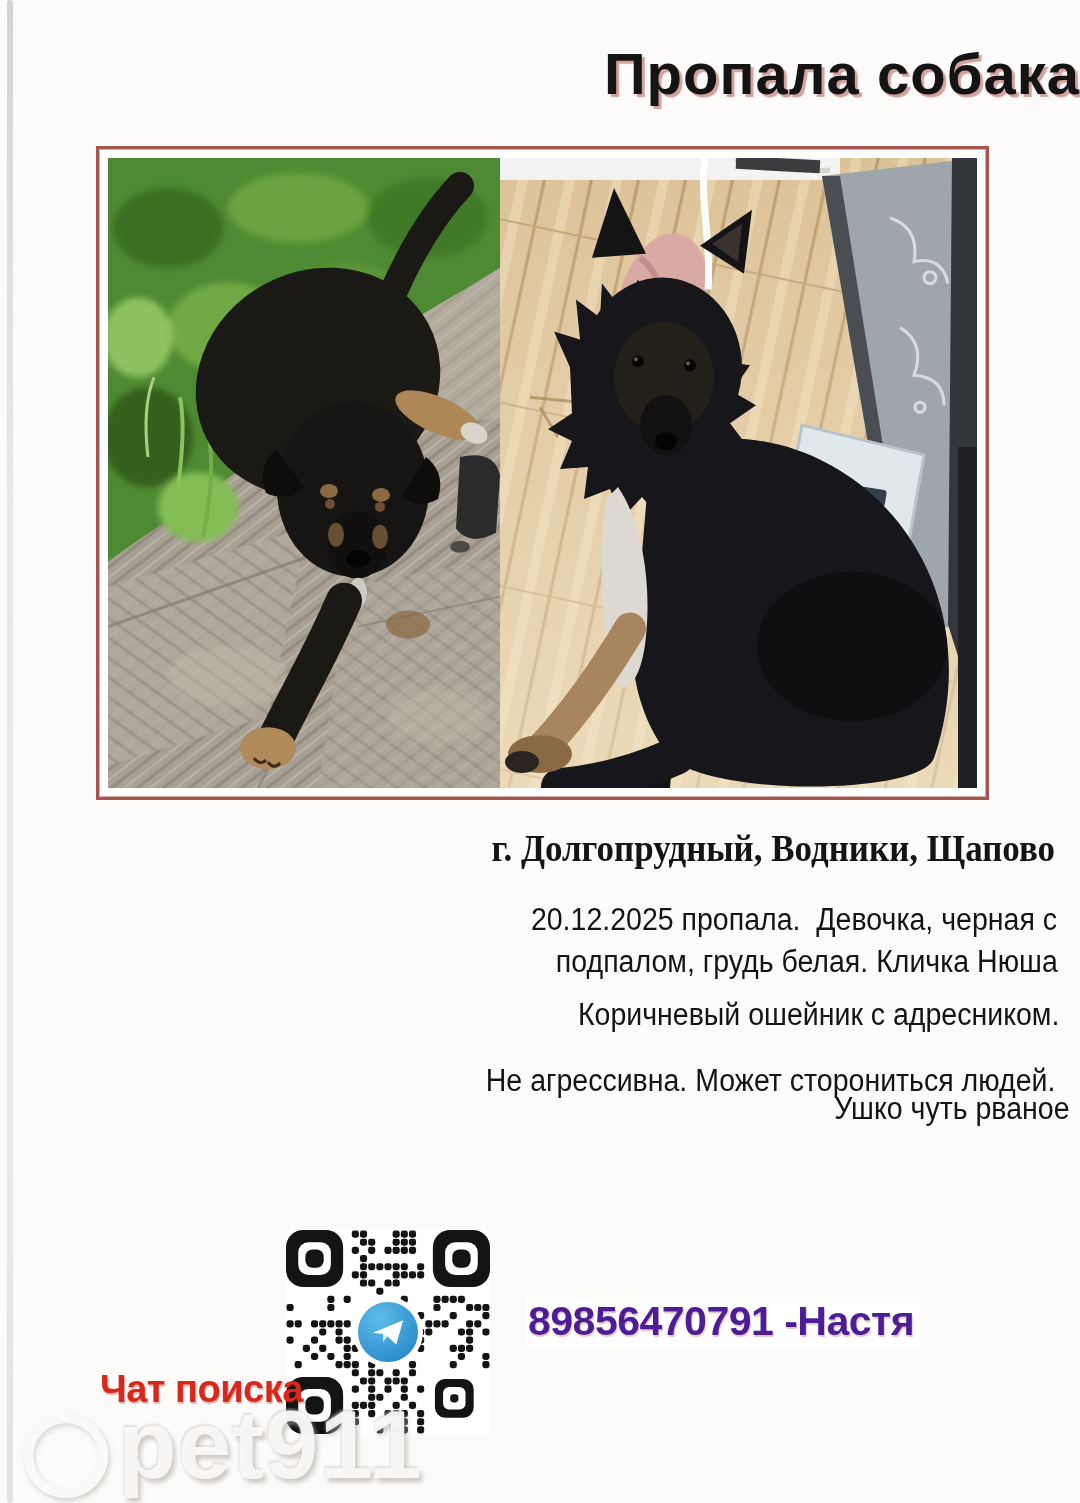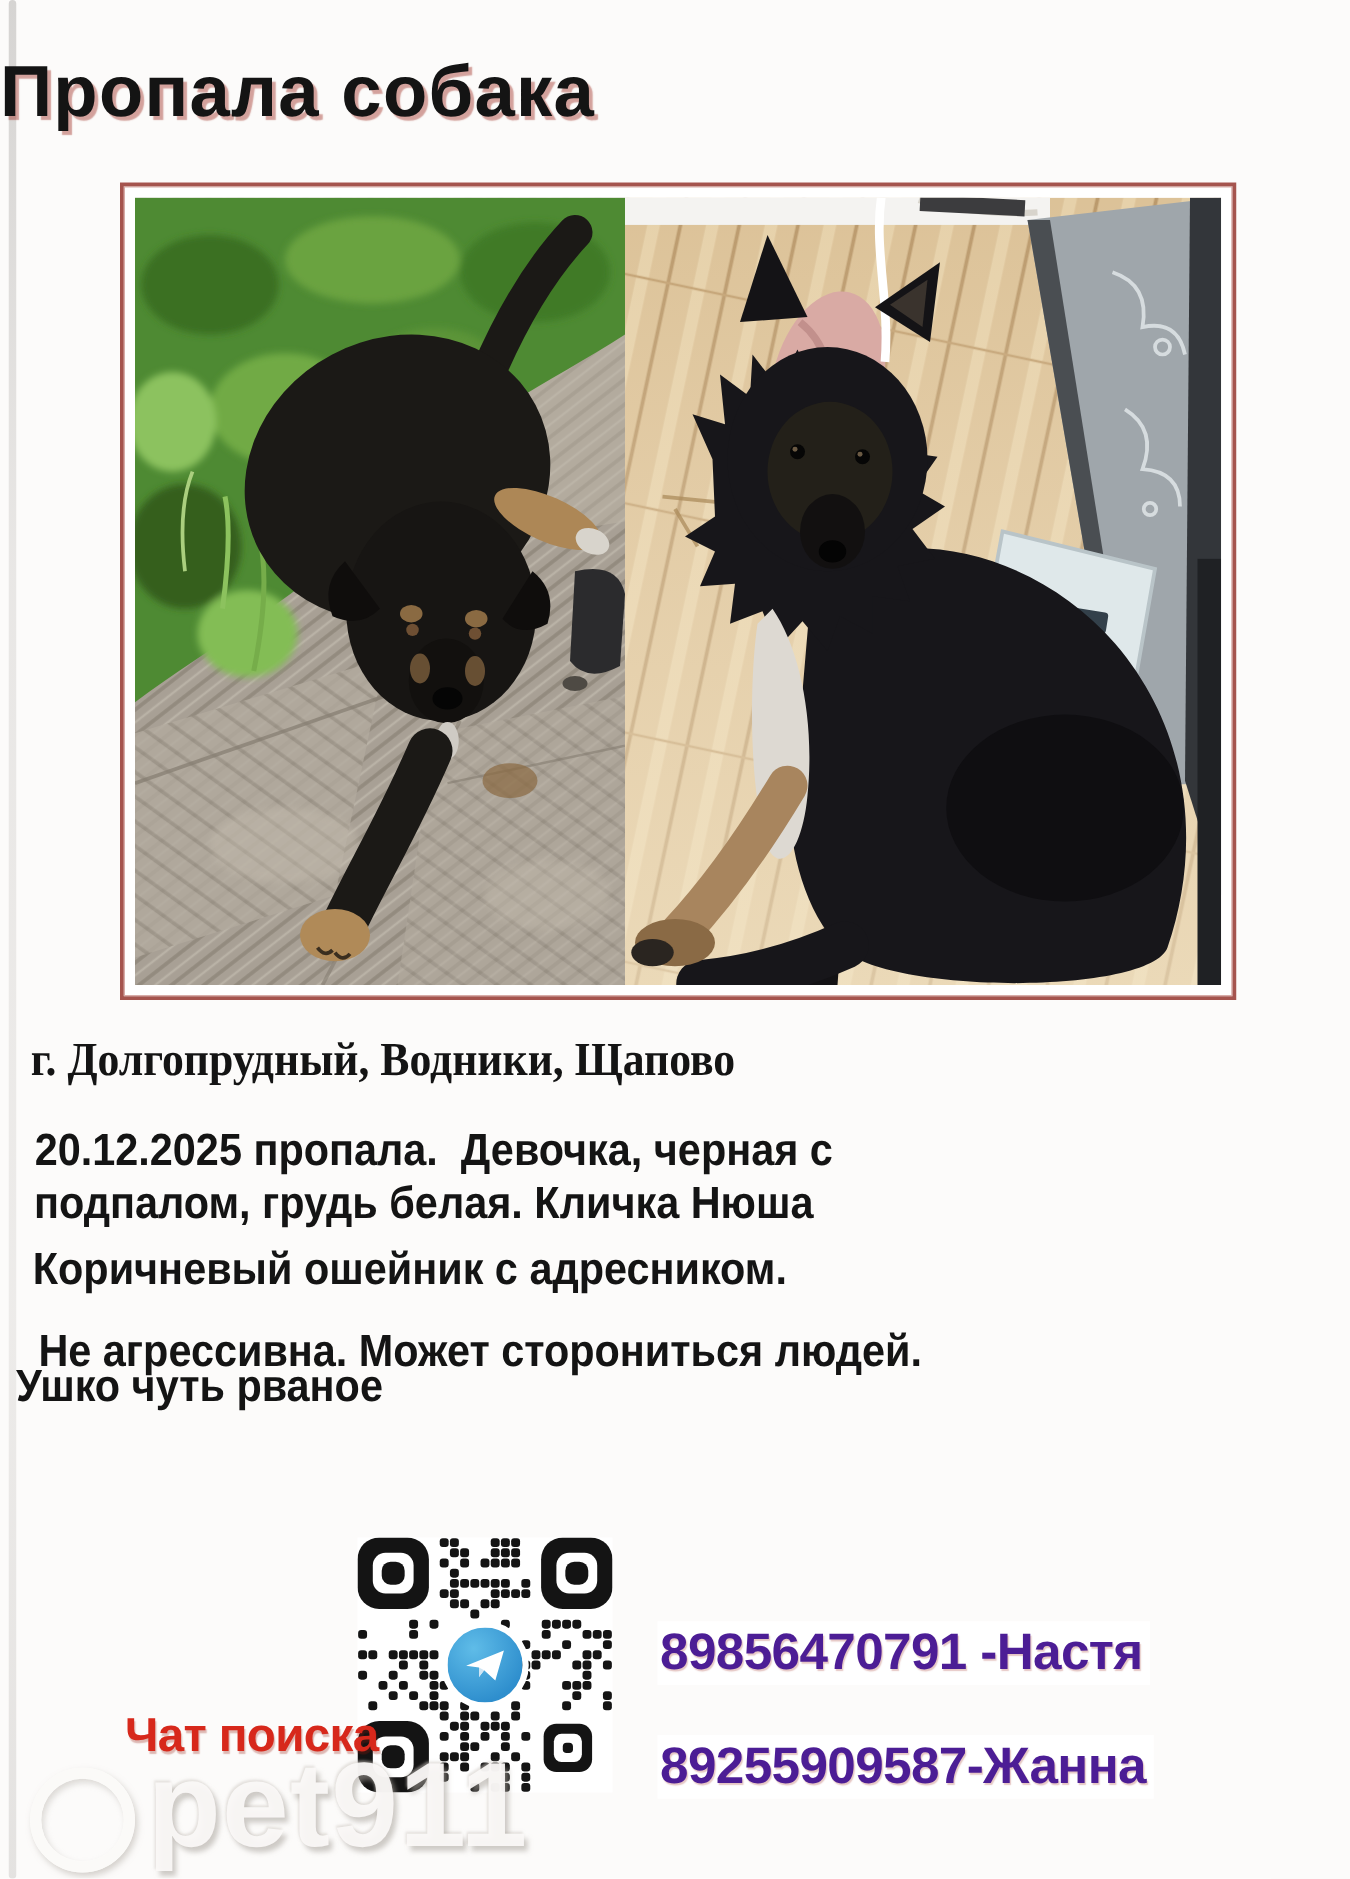--- a/index.html
+++ b/index.html
@@ -24,24 +24,24 @@
     box-sizing:border-box;border:3px solid #a5544e;background:#ffffff;
     box-shadow:inset 0 0 0 1px #d8aca8;
     padding:9px;
   }
   .photo-row{display:flex;width:100%;height:100%;}
   .photo{height:100%;overflow:hidden;}
   .photo-left{width:392px;}
   .photo-right{width:477px;}
   .photo svg{display:block;width:100%;height:100%;}
   .text-line{
-    position:absolute;left:0;width:100%;text-align:left;color:#141414;
+    position:absolute;left:0;width:100%;text-align:right;color:#141414;
   }
   .location-line{top:826px;font-size:38px;font-weight:bold;font-family:Liberation Serif, serif;}
-  .para{font-size:36px;font-weight:bold;line-height:42px;}
+  .para{font-size:31px;font-weight:normal;line-height:42px;}
   .para-1{top:899px;}
   .para-2{top:994px;}
   .para-3{top:1060px;}
   .para-4{top:1088px;}
   .cond{display:inline-block;transform:scaleX(.92);transform-origin:50% 50%;white-space:pre;}
   .qr-wrap{
     position:absolute;left:286px;top:1230px;width:204px;height:204px;z-index:2;
     background:#ffffff;
   }
   .qr-wrap svg{display:block;width:100%;height:100%;}
@@ -417,21 +417,20 @@
         <path d="M10 33 L54 15 L44 50 L31 38 L25 46 L25 35 Z" fill="#ffffff"></path>
         <path d="M25 35 L25 46 L31 38 Z" fill="#cfe5f4"></path>
       </svg>
     </div>
   </div>
 
   <div class="chat-label">Чат поиска</div>
 
   <div class="contacts">
     <span class="contact-line"><span class="hl">89856470791 -Настя</span></span>
-    <span class="contact-line"><span class="hl">89255909587-Жанна</span></span>
   </div>
 
   <div class="watermark">
     <div class="wm-ring"></div>
     <div class="wm-text">pet911</div>
   </div>
 
 </div>
 
 </body></html>

